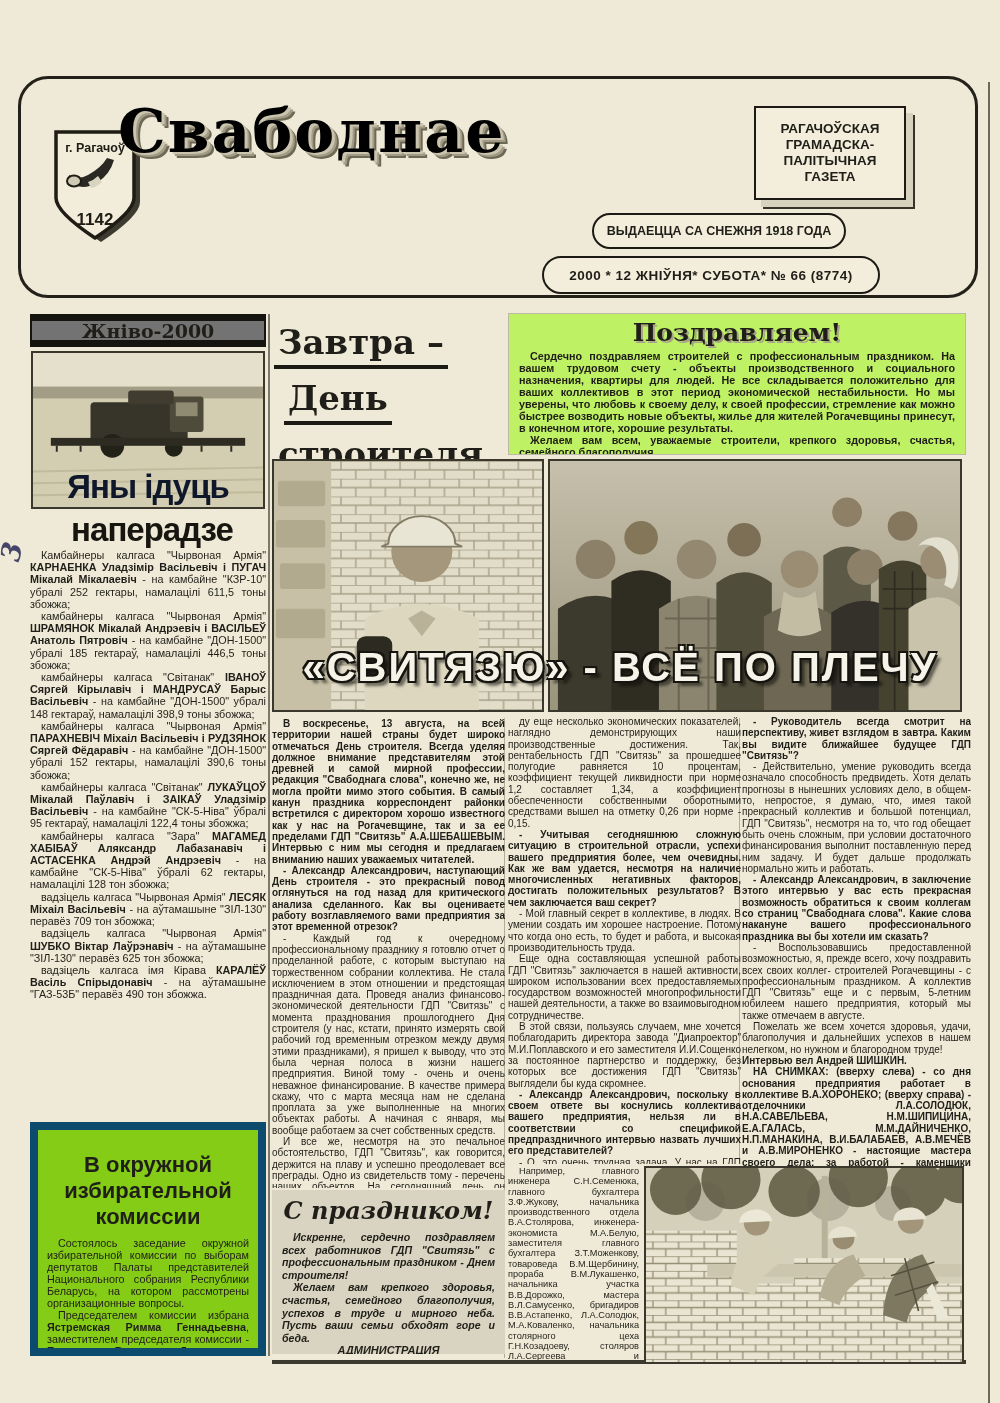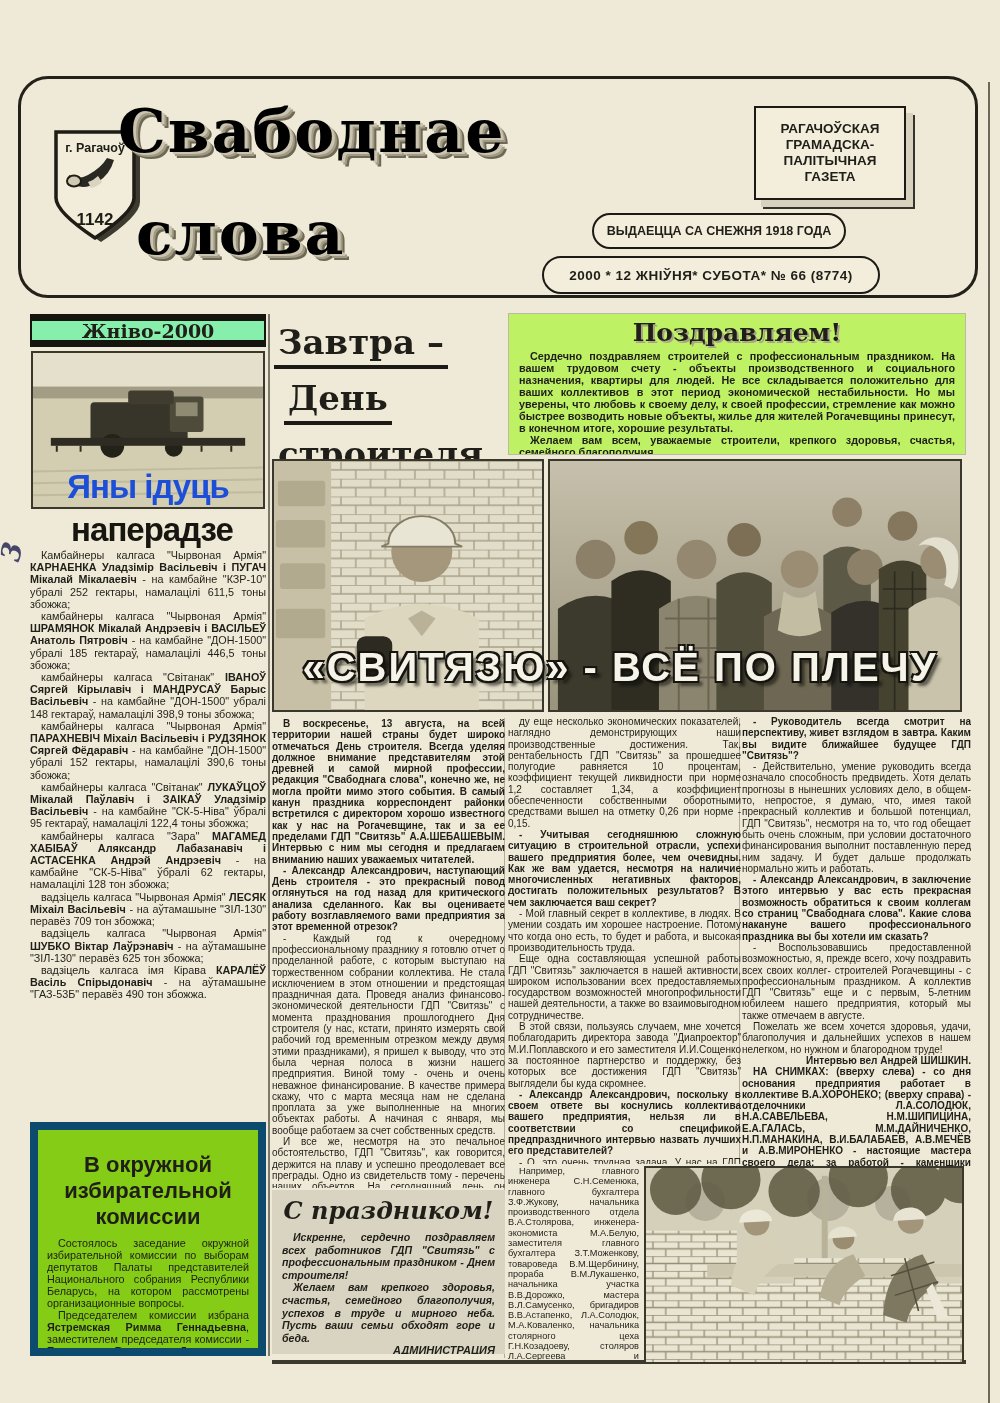--- a/index.html
+++ b/index.html
@@ -23,27 +23,27 @@
   .since-box{left:592px;top:213px;width:254px;height:36px;font-size:12.5px;}
   .issue-box{left:542px;top:256px;width:338px;height:38px;font-size:13.5px;letter-spacing:.5px;}
 
   .margin-note{left:2px;top:536px;font-family:"DejaVu Serif",serif;font-size:27px;font-style:italic;
       color:#45456a;transform:rotate(-78deg);font-weight:bold;}
 
   .scan-edge{left:988px;top:82px;width:2px;height:1321px;background:#6d695a;}
 
   
   .vrule{width:2px;background:#7d796a;}
-  .tag-box{left:30px;top:314px;width:236px;height:33px;background:#86efac;border-top:7px solid #16140f;
+  .tag-box{left:30px;top:314px;width:236px;height:33px;background:#737373;border-top:7px solid #16140f;
       border-bottom:7px solid #16140f;border-left:2px solid #16140f;border-right:2px solid #16140f;
       display:flex;align-items:center;justify-content:center;font-family:"DejaVu Serif",serif;
       font-weight:bold;font-size:19px;}
   .harvest-photo{left:31px;top:351px;width:234px;height:158px;border:2px solid #3a382c;}
   .ph-overlay{position:absolute;left:0;right:0;bottom:1px;text-align:center;font-weight:bold;
-      font-size:33px;letter-spacing:-1px;color:#1d4ed8;}
+      font-size:33px;letter-spacing:-1px;color:#0f172a;}
   .head-under{left:34px;top:511px;width:236px;text-align:center;font-weight:bold;font-size:33px;
       letter-spacing:-1px;color:#171510;}
   .harvest-text{left:30px;top:549px;width:236px;height:568px;font-size:10.8px;line-height:12.2px;overflow:hidden;}
   .harvest-text p{margin:0;text-indent:11px;text-align:justify;}
   .election-box{left:30px;top:1122px;width:236px;height:234px;border:8px solid #0c4a6e;background:#84cc16;
       padding:20px 9px;overflow:hidden;}
   .election-title{text-align:center;font-weight:bold;font-size:22px;line-height:26px;margin:2px 0 7px 0;}
   .election-box p{margin:0;text-indent:11px;text-align:justify;font-size:10.8px;line-height:12px;}
 
   
@@ -65,37 +65,37 @@
   .photo1{left:272px;top:459px;width:272px;height:253px;}
   .photo2{left:548px;top:459px;width:414px;height:253px;}
   .banner-overlay{left:276px;top:645px;width:688px;text-align:center;font-weight:bold;font-size:40px;
       letter-spacing:2px;color:#f6f4e8;
       text-shadow:-2px -2px 0 #16140f,2px -2px 0 #16140f,-2px 2px 0 #16140f,2px 2px 0 #16140f,5px 5px 3px rgba(10,10,5,.55);}
 
   
   .acol{font-size:10px;line-height:11.3px;overflow:hidden;}
   .acol p{margin:0;text-indent:11px;text-align:justify;}
   .acol p.q{font-weight:bold;}
-  .acol p.sig{font-weight:bold;text-align:right;text-indent:0;}
+  .acol p.sig{font-weight:bold;text-align:left;text-indent:0;}
   .b{font-weight:bold;}
   .col1{left:272px;top:718px;width:233px;height:470px;}
   .col2{left:508px;top:716px;width:233px;height:448px;}
   .col2w{left:508px;top:1166px;width:131px;height:194px;font-size:9.2px;line-height:10.3px;}
   .col3{left:742px;top:716px;width:229px;height:450px;}
   .vr-left{left:268px;top:314px;height:1042px;}
   .vr-c1{left:504px;top:718px;width:1px;height:640px;background:#b3ad97;}
   .vr-c2{left:739px;top:718px;width:1px;height:444px;background:#b3ad97;}
 
   
   .holiday-box{left:272px;top:1190px;width:233px;height:164px;background:#d8d4c1;padding:4px 10px;overflow:hidden;}
   .holiday-title{text-align:center;font-family:"DejaVu Serif",serif;font-weight:bold;font-style:italic;
       font-size:24px;margin:2px 0 6px 0;}
   .holiday-box p{margin:0;font-size:10.6px;line-height:12.6px;font-weight:bold;font-style:italic;
       text-align:justify;text-indent:11px;}
-  .holiday-sig{text-align:right;font-weight:bold;font-style:italic;font-size:11px;line-height:13px;}
+  .holiday-sig{text-align:center;font-weight:bold;font-style:italic;font-size:11px;line-height:13px;}
   .thick-rule{left:272px;top:1360px;width:694px;height:4px;background:#3c3a2e;}
   .photo3{left:644px;top:1166px;width:320px;height:198px;}
 </style>
 </head>
 <body>
 
 <div id="page" data-name="newspaper-page">
 
   <div class="abs mast-frame" data-name="masthead-frame"></div>
 
@@ -103,21 +103,20 @@
     <path d="M10 6 h78 v66 q0 14 -39 40 q-39 -26 -39 -40 z" fill="#3d3b30" data-name="emblem-shadow"></path>
     <path d="M4 2 h78 v66 q0 14 -39 40 q-39 -26 -39 -40 z" fill="#f1edda" stroke="#1e1c15" stroke-width="3.5" data-name="emblem-shield"></path>
     <text x="43" y="22" text-anchor="middle" font-size="12.5" font-weight="bold" font-family="Liberation Sans, sans-serif" fill="#1e1c15" data-name="emblem-city-label">г. Рагачоў</text>
     <path d="M62 30 q-4 14 -16 22 q-14 9 -26 2 q-4 -3 -3 -9 q8 6 19 0 q13 -7 19 -17 z" fill="#2a2822" data-name="horn-icon"></path>
     <path d="M36 52 q6 -2 10 -6 l4 6 q-5 5 -11 6 z" fill="#d9d4bf" data-name="horn-stripe"></path>
     <ellipse cx="22" cy="51" rx="7" ry="5.5" fill="#cfcab4" stroke="#1e1c15" stroke-width="2" data-name="horn-bell"></ellipse>
     <text x="43" y="95" text-anchor="middle" font-size="17" font-weight="bold" font-family="Liberation Sans, sans-serif" fill="#1e1c15" data-name="emblem-year">1142</text>
   </svg>
 
   <div class="abs title-line title1" data-name="newspaper-title-line1">Свабоднае</div>
-  <div class="abs title-line title2" data-name="newspaper-title-line2">слова</div>
 
   <div class="abs gaz-box" data-name="gazette-type-box">РАГАЧОЎСКАЯ ГРАМАДСКА-ПАЛІТЫЧНАЯ ГАЗЕТА</div>
   <div class="abs pill since-box" data-name="published-since-box">ВЫДАЕЦЦА СА СНЕЖНЯ 1918 ГОДА</div>
   <div class="abs pill issue-box" data-name="issue-date-box">2000 * 12 ЖНІЎНЯ* СУБОТА* № 66 (8774)</div>
 
   <div class="abs margin-note" data-name="handwritten-margin-note">3</div>
   <div class="abs scan-edge" data-name="page-edge-line"></div>
 
   <div class="abs vrule vr-left" data-name="column-rule-left"></div>
 

